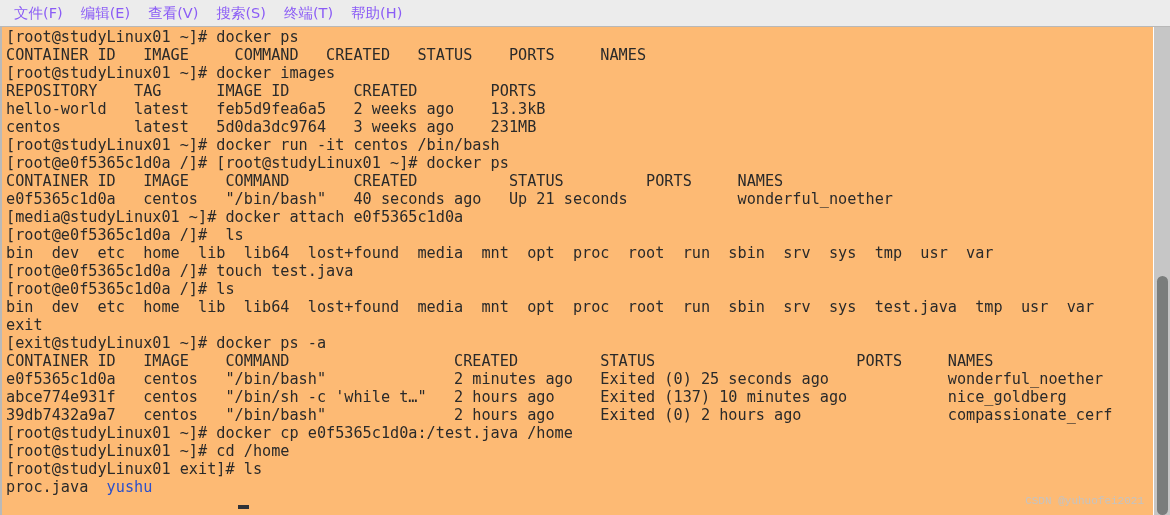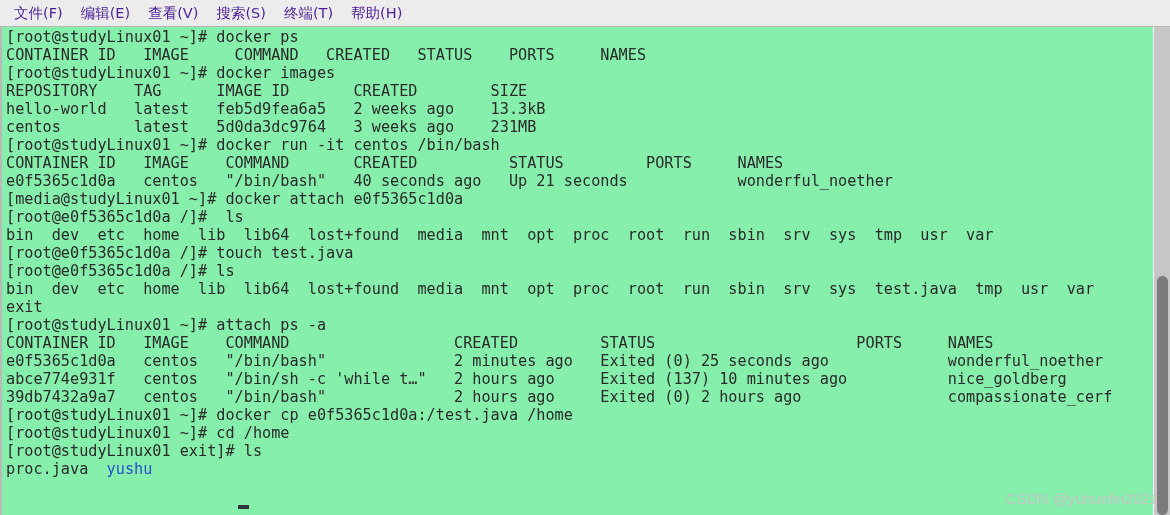--- a/index.html
+++ b/index.html
@@ -25,35 +25,35 @@
     background: #ececec;
     border-bottom: 1px solid #b8b8b8;
     box-sizing: border-box;
     display: flex;
     align-items: center;
     padding-left: 5px;
     font-family: "DejaVu Sans", "Liberation Sans", sans-serif;
   }
   .menu-item {
     font-size: 14.5px;
-    color: #4c1d95;
+    color: #8b5cf6;
     padding: 2px 9px 3px 9px;
     line-height: 18px;
     white-space: nowrap;
     cursor: default;
   }
 
   
   .term {
     position: absolute;
     left: 0;
     top: 27px;
     width: 1170px;
     height: 488px;
-    background: #86efac;
+    background: #fdba74;
     overflow: hidden;
   }
   .term-leftrule {
     position: absolute;
     left: 0; top: 0;
     width: 2px;
     height: 488px;
     background: #b9b9b9;
   }
   .term-scroll {
@@ -101,24 +101,24 @@
     top: 249px;
     width: 11px;
     height: 239px;
     background: #7a7d7c;
     border-radius: 6px;
   }
 
   
   .watermark {
     position: absolute;
-    right: 12px;
+    right: 26px;
     bottom: 8px;
-    font-family: Liberation Sans, sans-serif;
-    font-size: 15px;
+    font-family: Liberation Mono, monospace;
+    font-size: 11px;
     color: #c3c3c3;
     white-space: nowrap;
     user-select: none;
   }
 </style>
 </head>
 <body>
 
 <div id="app">
 
@@ -130,34 +130,35 @@
       <div class="menu-item">终端(T)</div>
       <div class="menu-item">帮助(H)</div>
     </div>
 
   <div class="term">
     <div class="term-leftrule"></div>
     <div class="term-scroll" id="term-lines">
         <div class="line">[root@studyLinux01 ~]# docker ps</div>
         <div class="line">CONTAINER ID   IMAGE     COMMAND   CREATED   STATUS    PORTS     NAMES</div>
         <div class="line">[root@studyLinux01 ~]# docker images</div>
-        <div class="line">REPOSITORY    TAG      IMAGE ID       CREATED        SIZE</div>
+        <div class="line">REPOSITORY    TAG      IMAGE ID       CREATED        PORTS</div>
         <div class="line">hello-world   latest   feb5d9fea6a5   2 weeks ago    13.3kB</div>
         <div class="line">centos        latest   5d0da3dc9764   3 weeks ago    231MB</div>
         <div class="line">[root@studyLinux01 ~]# docker run -it centos /bin/bash</div>
+        <div class="line">[root@e0f5365c1d0a /]# [root@studyLinux01 ~]# docker ps</div>
         <div class="line">CONTAINER ID   IMAGE    COMMAND       CREATED          STATUS         PORTS     NAMES</div>
         <div class="line">e0f5365c1d0a   centos   "/bin/bash"   40 seconds ago   Up 21 seconds            wonderful_noether</div>
         <div class="line">[media@studyLinux01 ~]# docker attach e0f5365c1d0a</div>
         <div class="line">[root@e0f5365c1d0a /]#  ls</div>
         <div class="line">bin  dev  etc  home  lib  lib64  lost+found  media  mnt  opt  proc  root  run  sbin  srv  sys  tmp  usr  var</div>
         <div class="line">[root@e0f5365c1d0a /]# touch test.java</div>
         <div class="line">[root@e0f5365c1d0a /]# ls</div>
         <div class="line">bin  dev  etc  home  lib  lib64  lost+found  media  mnt  opt  proc  root  run  sbin  srv  sys  test.java  tmp  usr  var</div>
         <div class="line">exit</div>
-        <div class="line">[root@studyLinux01 ~]# attach ps -a</div>
+        <div class="line">[exit@studyLinux01 ~]# docker ps -a</div>
         <div class="line">CONTAINER ID   IMAGE    COMMAND                  CREATED         STATUS                      PORTS     NAMES</div>
         <div class="line">e0f5365c1d0a   centos   "/bin/bash"              2 minutes ago   Exited (0) 25 seconds ago             wonderful_noether</div>
         <div class="line">abce774e931f   centos   "/bin/sh -c 'while t…"   2 hours ago     Exited (137) 10 minutes ago           nice_goldberg</div>
         <div class="line">39db7432a9a7   centos   "/bin/bash"              2 hours ago     Exited (0) 2 hours ago                compassionate_cerf</div>
         <div class="line">[root@studyLinux01 ~]# docker cp e0f5365c1d0a:/test.java /home</div>
         <div class="line">[root@studyLinux01 ~]# cd /home</div>
         <div class="line">[root@studyLinux01 exit]# ls</div>
         <div class="line"><span class="plain">proc.java  </span><span class="dir">yushu</span></div>
       </div>
     <div class="cursor"></div>

